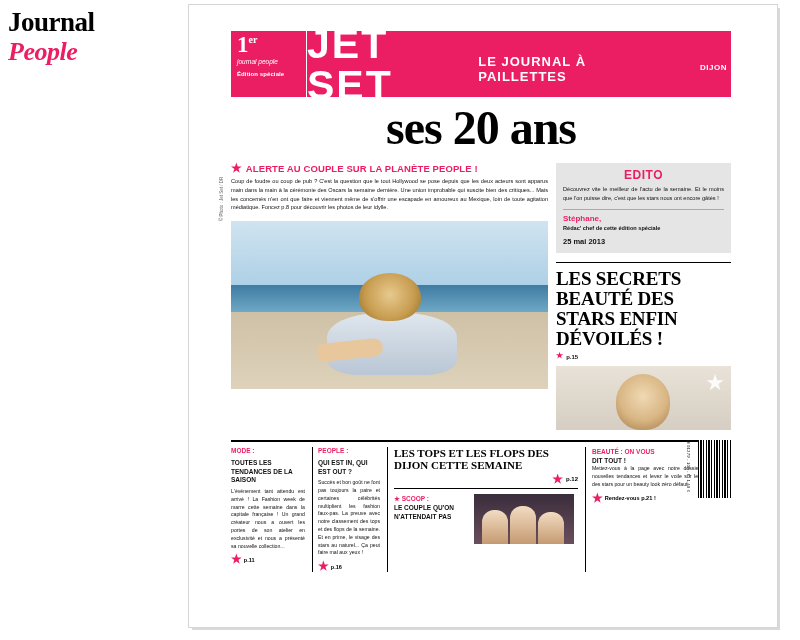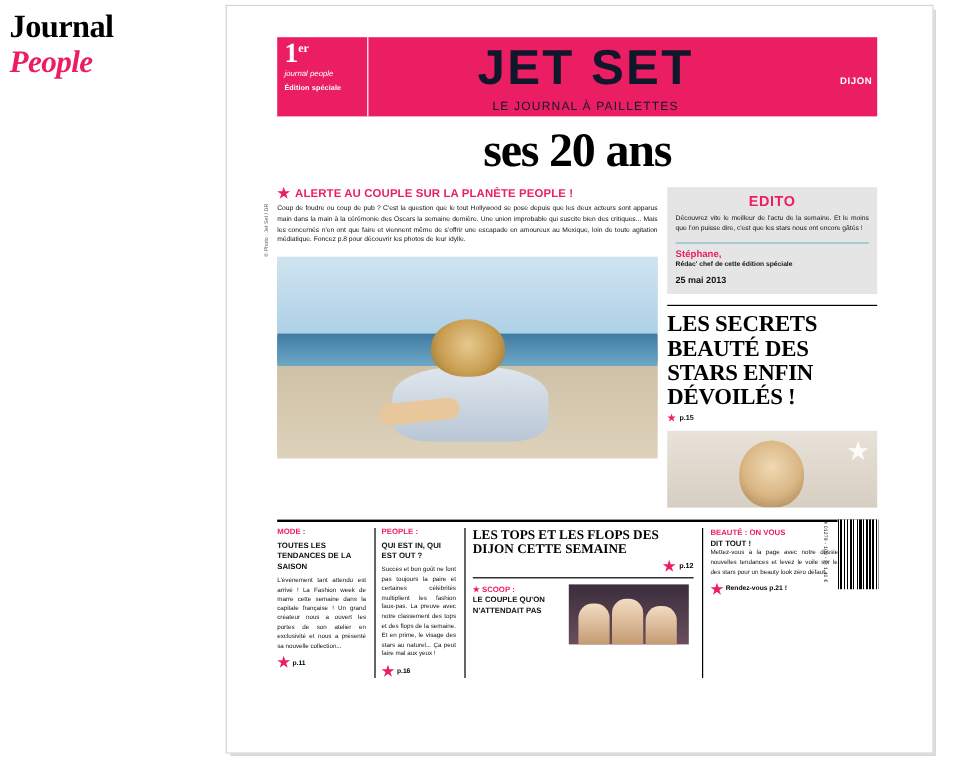--- a/index.html
+++ b/index.html
@@ -108,38 +108,37 @@
   }
   .badge-edition {
     font-size: 6px;
     font-weight: bold;
     margin-top: 6px;
     letter-spacing: 0.1px;
   }
   .masthead-center {
     flex: 1;
     display: flex;
-    flex-direction: column;
     align-items: center;
     justify-content: center;
-    color: #0f172a;
+    color: #ffffff;
     padding-top: 2px;
   }
   .jetset {
     font-family: "Liberation Sans", sans-serif;
     font-weight: bold;
     font-size: 41px;
     letter-spacing: 2px;
     line-height: 1;
   }
   .tagline {
-    font-size: 10px;
+    font-size: 13px;
     letter-spacing: 1px;
     margin-top: 7px;
-    font-weight: normal;
+    font-weight: bold;
   }
   .masthead-city {
     width: 62px;
     color: #ffffff;
     font-size: 8px;
     font-weight: bold;
     display: flex;
     align-items: flex-end;
     justify-content: flex-end;
     padding: 0 4px 25px 0;
@@ -151,21 +150,21 @@
   .headline {
     margin-top: 10px;
     text-align: center;
     font-family: "Liberation Serif", serif;
     font-weight: bold;
     color: #000000;
     line-height: 0.88;
     letter-spacing: -1px;
   }
   .headline .l1 { font-size: 58px; display: block; }
-  .headline .l2 { font-size: 40px; display: block; margin-top: 4px;}
+  .headline .l2 { font-size: 48px; display: block; margin-top: 4px;}
 
   
   .body-area {
     position: relative;
     margin-top: 14px;
     display: flex;
     gap: 8px;
   }
   .left-col { width: 317px; }
   .right-col { width: 175px; }

